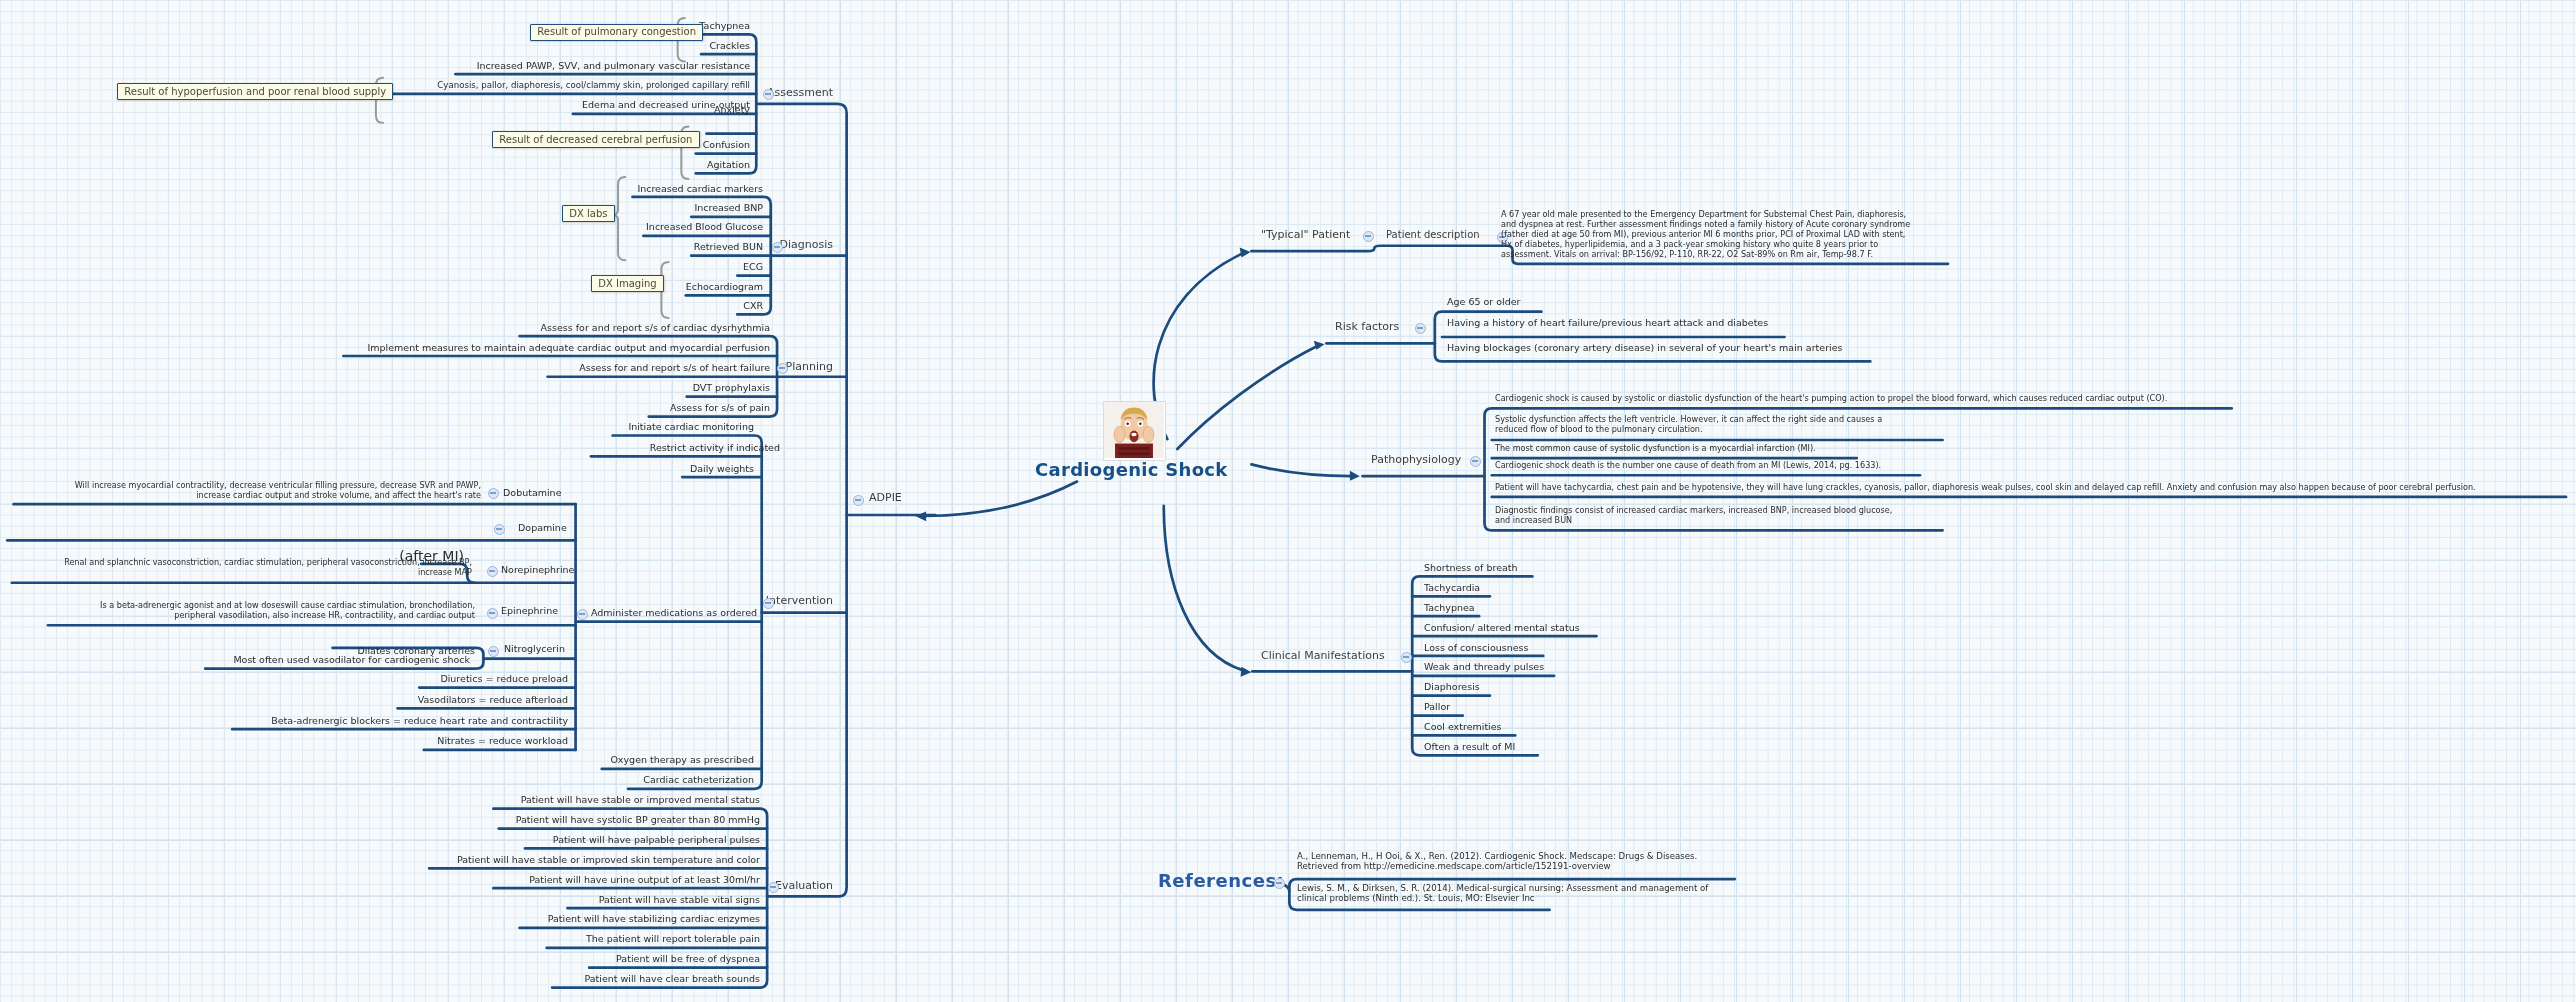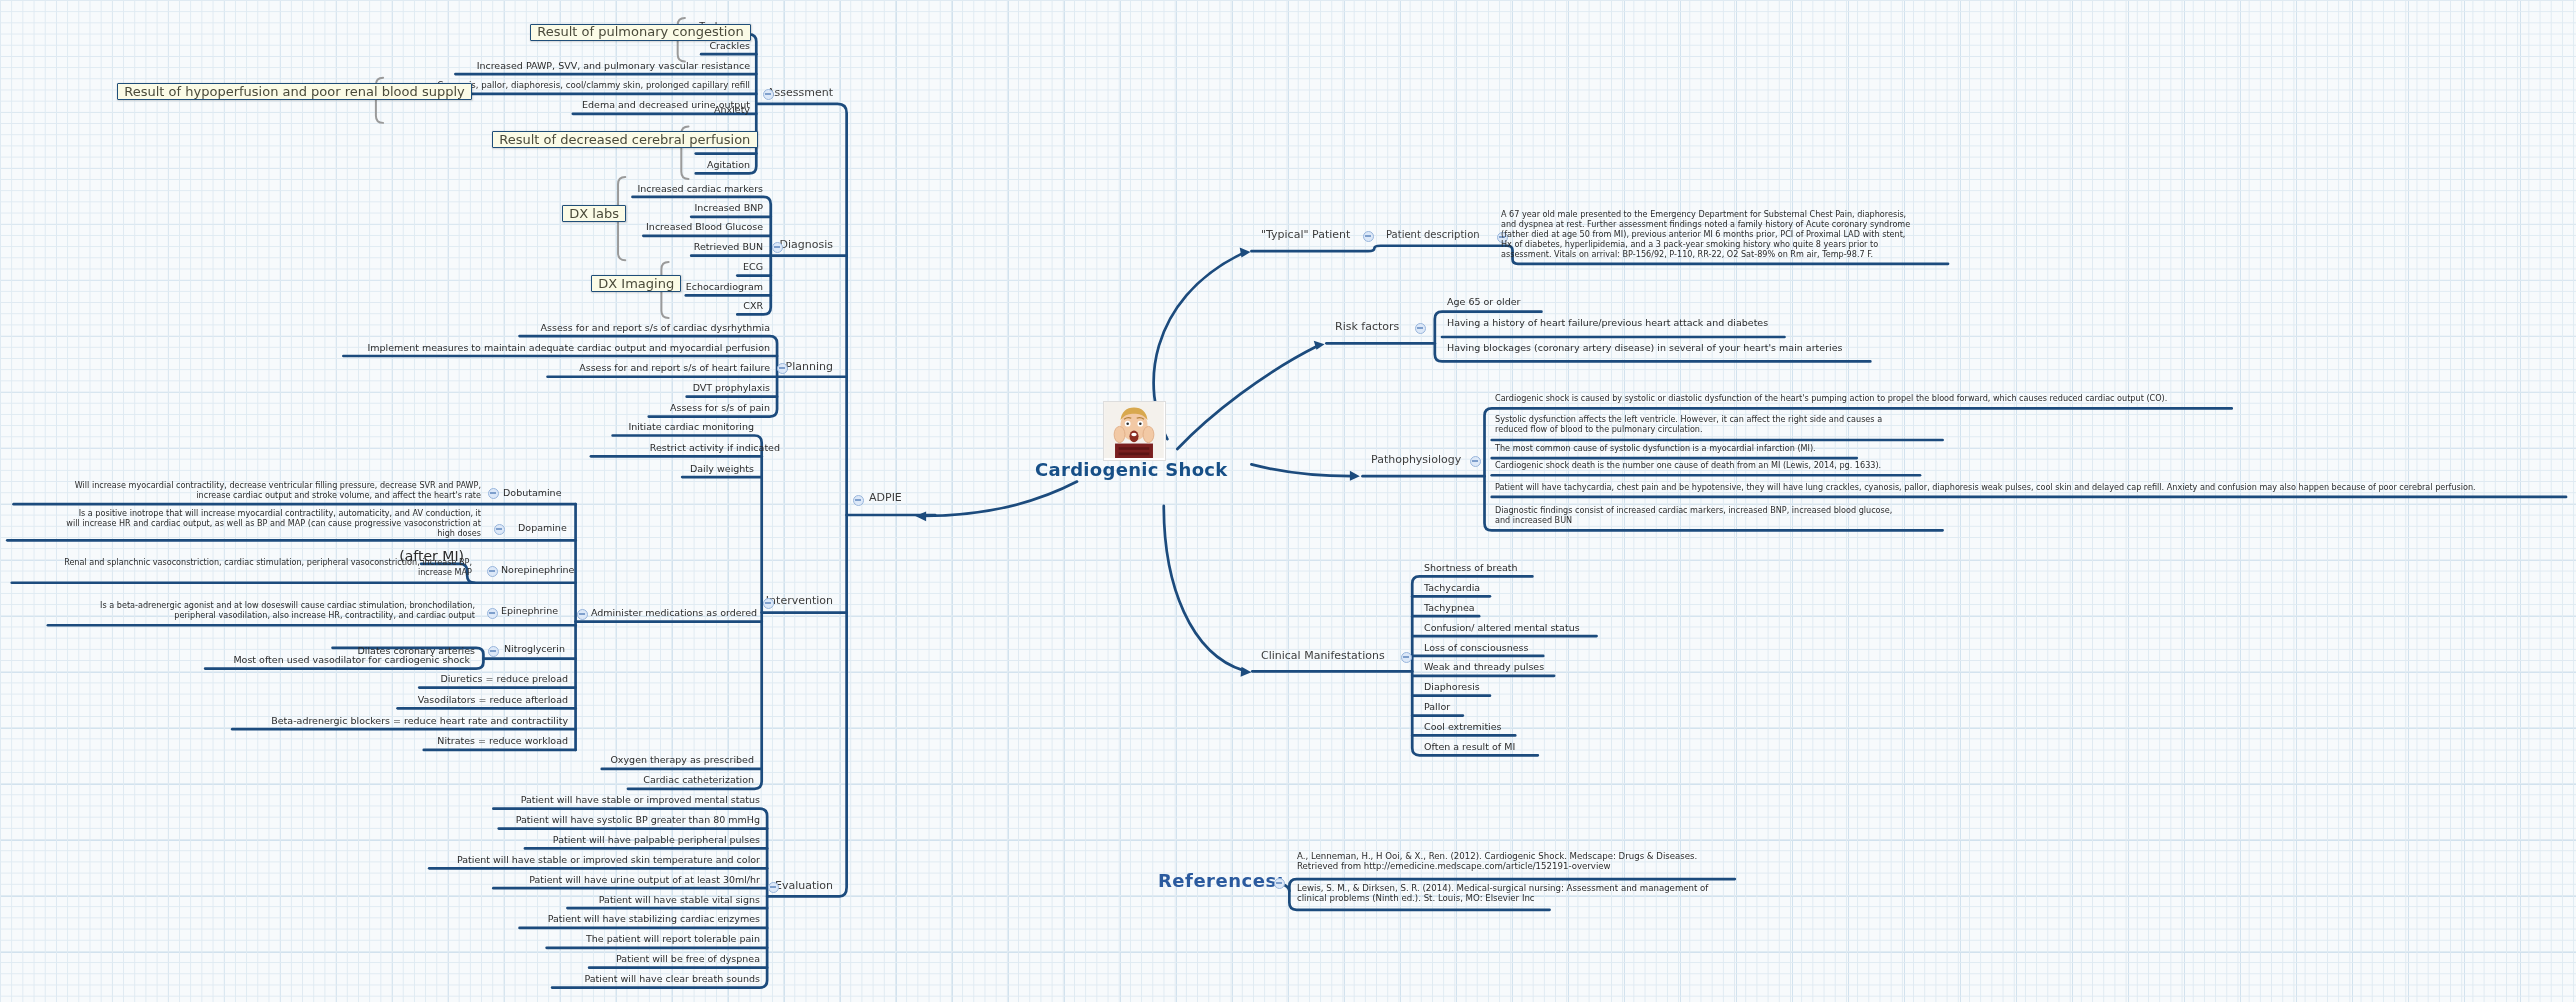--- a/index.html
+++ b/index.html
@@ -14,21 +14,21 @@
       linear-gradient(90deg, #d2e2ee 0.9px, transparent 0.9px);
     background-size:11.2px 11.2px,11.2px 11.2px,56px 56px,56px 56px;
   }
   #lines{position:absolute;left:0;top:0;}
   .t{position:absolute;font-size:9.5px;line-height:11.7px;color:#2b2b2b;white-space:nowrap;}
   .tr{text-align:right;}
   .ml{position:absolute;font-size:8.1px;line-height:10px;color:#2b2b2b;white-space:pre-line;}
   .ml.tr{text-align:right;}
   .phase{position:absolute;font-size:11px;line-height:12.6px;color:#3d3d3d;white-space:nowrap;}
   .phase.tr{text-align:right;}
-  .callout{position:absolute;font-size:13px;line-height:10px;color:#4a4a3a;background:#fbfbe6;
+  .callout{position:absolute;font-size:10px;line-height:10px;color:#4a4a3a;background:#fbfbe6;
     border:1.8px solid #1f4e79;border-radius:1px;padding:2.7px 6.3px;white-space:nowrap;box-shadow:0.9px 0.9px 1.8px rgba(0,0,0,.15);}
   .mi{position:absolute;width:11px;height:11px;margin:-5.4px 0 0 -5.4px;border-radius:50%;
     background:#dce8f8;border:0.9px solid #99b6dc;box-sizing:border-box;}
   .mi::after{content:"";position:absolute;left:1.8px;right:1.8px;top:50%;height:1.4px;margin-top:-0.9px;background:#7e9fcc;}
   .title{position:absolute;font-size:18px;font-weight:bold;color:#174f87;white-space:nowrap;letter-spacing:0.3px;}
   .refs-label{position:absolute;font-size:18px;font-weight:bold;color:#2b5a9e;white-space:nowrap;letter-spacing:0.5px;}
   .img-topic{position:absolute;border:0.9px solid #ddd;background:#fff;}
 </style>
 </head>
 <body>
@@ -212,23 +212,20 @@
   <div class="t tr" style="right:1822px;top:754px;">Oxygen therapy as prescribed</div>
   <div class="t tr" style="right:1822px;top:774px;">Cardiac catheterization</div>
 
   <div class="t" style="left:503px;top:487px;">Dobutamine</div>
   <div class="mi" style="left:493px;top:493px;"></div>
   <div class="ml tr" style="right:2095px;top:480px;">Will increase myocardial contractility, decrease ventricular filling pressure, decrease SVR and PAWP,
 increase cardiac output and stroke volume, and affect the heart's rate</div>
 
   <div class="t" style="left:518px;top:522px;">Dopamine</div>
   <div class="mi" style="left:499px;top:529px;"></div>
-  <div class="ml tr" style="right:2095px;top:508px;">Is a positive inotrope that will increase myocardial contractility, automaticity, and AV conduction, it
-will increase HR and cardiac output, as well as BP and MAP (can cause progressive vasoconstriction at
-high doses</div>
 
   <div class="t tr" style="right:2112px;top:551px;font-size:14px;">(after MI)</div>
   <div class="t" style="left:501px;top:564px;">Norepinephrine</div>
   <div class="mi" style="left:492px;top:571px;"></div>
   <div class="ml tr" style="right:2104px;top:557px;">Renal and splanchnic vasoconstriction, cardiac stimulation, peripheral vasoconstriction, increase BP,
 increase MAP</div>
 
   <div class="t" style="left:501px;top:605px;">Epinephrine</div>
   <div class="mi" style="left:492px;top:613px;"></div>
   <div class="ml tr" style="right:2101px;top:600px;">Is a beta-adrenergic agonist and at low doseswill cause cardiac stimulation, bronchodilation,

